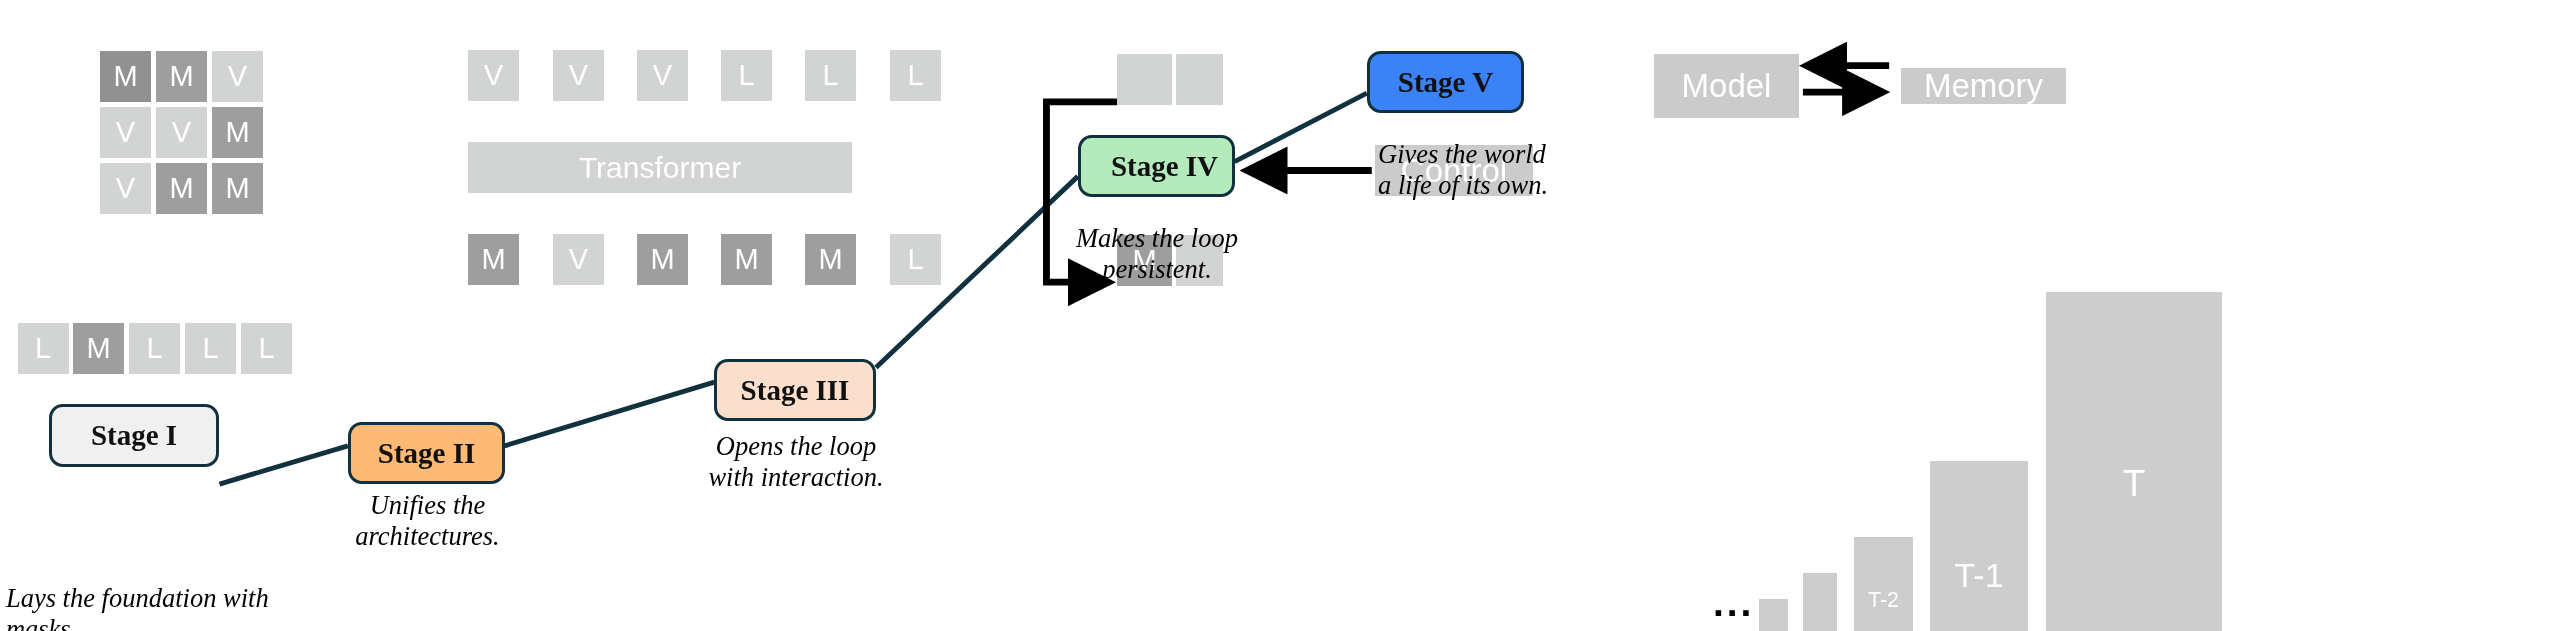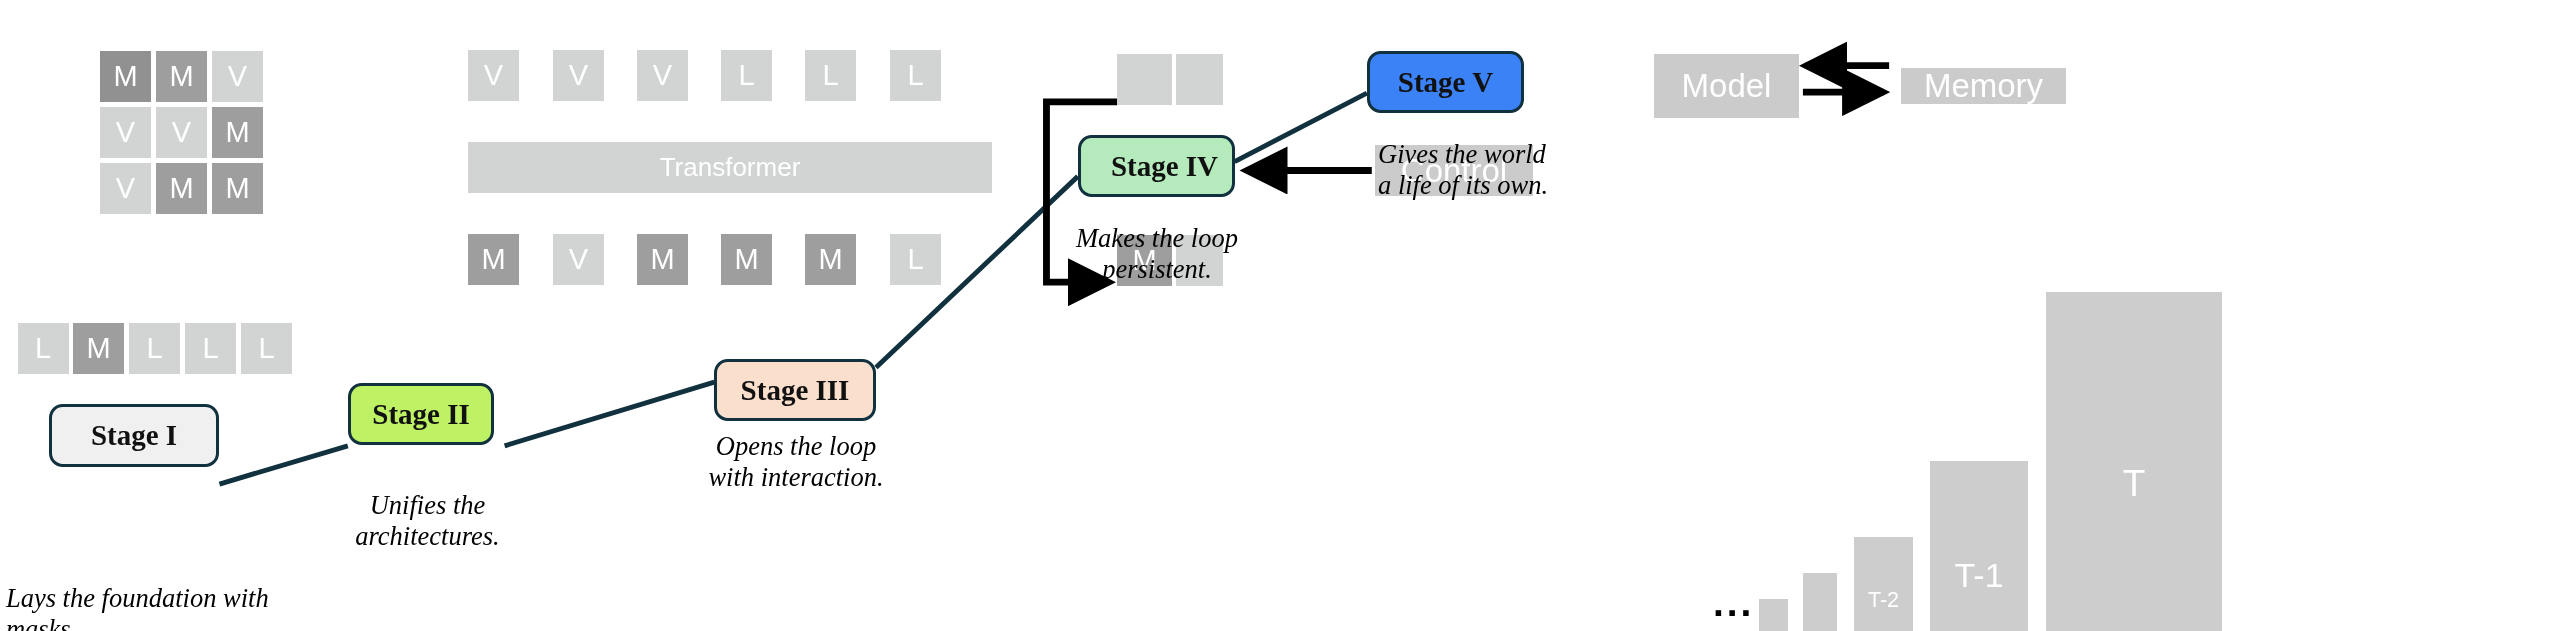--- a/index.html
+++ b/index.html
@@ -144,21 +144,21 @@
   </div>
 
   <div>
     <div class="tile light" style="left:468px;top:50px;width:51px;height:51px;font-size:29px;">V</div>
     <div class="tile light" style="left:553px;top:50px;width:51px;height:51px;font-size:29px;">V</div>
     <div class="tile light" style="left:637px;top:50px;width:51px;height:51px;font-size:29px;">V</div>
     <div class="tile light" style="left:721px;top:50px;width:51px;height:51px;font-size:29px;">L</div>
     <div class="tile light" style="left:805px;top:50px;width:51px;height:51px;font-size:29px;">L</div>
     <div class="tile light" style="left:890px;top:50px;width:51px;height:51px;font-size:29px;">L</div>
 
-    <div class="tile light" style="left:468px;top:142px;width:524px;height:51px;font-size:26px;">Transformer</div>
+    <div class="tile light" style="left:468px;top:142px;width:384px;height:51px;font-size:30px;">Transformer</div>
 
     <div class="tile dark" style="left:468px;top:234px;width:51px;height:51px;font-size:29px;">M</div>
     <div class="tile light" style="left:553px;top:234px;width:51px;height:51px;font-size:29px;">V</div>
     <div class="tile dark" style="left:637px;top:234px;width:51px;height:51px;font-size:29px;">M</div>
     <div class="tile dark" style="left:721px;top:234px;width:51px;height:51px;font-size:29px;">M</div>
     <div class="tile dark" style="left:805px;top:234px;width:51px;height:51px;font-size:29px;">M</div>
     <div class="tile light" style="left:890px;top:234px;width:51px;height:51px;font-size:29px;">L</div>
   </div>
 
   <div>
@@ -207,21 +207,21 @@
     <line x1="1400" y1="174" x2="1272" y2="174" stroke="#000000" stroke-width="7" marker-end="url(#ah)"></line>
 
     <polyline points="1140,104 1068,104 1068,288 1132,288" fill="none" stroke="#000000" stroke-width="7" marker-end="url(#ah)"></polyline>
 
     <line x1="1928" y1="67" x2="1843" y2="67" stroke="#000000" stroke-width="7" marker-end="url(#ah)"></line>
 
     <line x1="1840" y1="94" x2="1922" y2="94" stroke="#000000" stroke-width="7" marker-end="url(#ah)"></line>
   </svg>
 
   <div class="stage" id="stage-1" style="left: 49px; top: 404px; width: 170px; height: 63px; background: rgb(240, 240, 240);">Stage I</div>
-  <div class="stage" id="stage-2" style="left: 348px; top: 383px; width: 146px; height: 62px; background: #bef264;">Stage II</div>
+  <div class="stage" id="stage-2" style="left: 348px; top: 422px; width: 157px; height: 62px; background: #fdba74;">Stage II</div>
   <div class="stage" id="stage-3" style="left: 714px; top: 343px; width: 162px; height: 62px; background: rgb(250, 223, 205); margin-top: 16px;">Stage III</div>
   <div class="stage" id="stage-4" style="left: 1078px; top: 135px; width: 157px; height: 62px; background: rgb(181, 234, 188); padding-left: 16px;">Stage IV</div>
   <div class="stage" id="stage-5" style="left: 1367px; top: 51px; width: 157px; height: 62px; background: #3b82f6;">Stage V</div>
 
   <div class="caption" id="cap-1" style="left: 5.9px; top: 583px; width: 314px; text-align: left;">Lays the foundation with masks.</div>
   <div class="caption center" id="cap-2" style="left: 343px; top: 490px; width: 169px; text-align: center;">Unifies the
 architectures.</div>
   <div class="caption center" id="cap-3" style="left: 707px; top: 431px; width: 178px; text-align: center;">Opens the loop
 with interaction.</div>
   <div class="caption center" id="cap-4" style="left: 1070px; top: 223px; width: 174px; text-align: center;">Makes the loop

